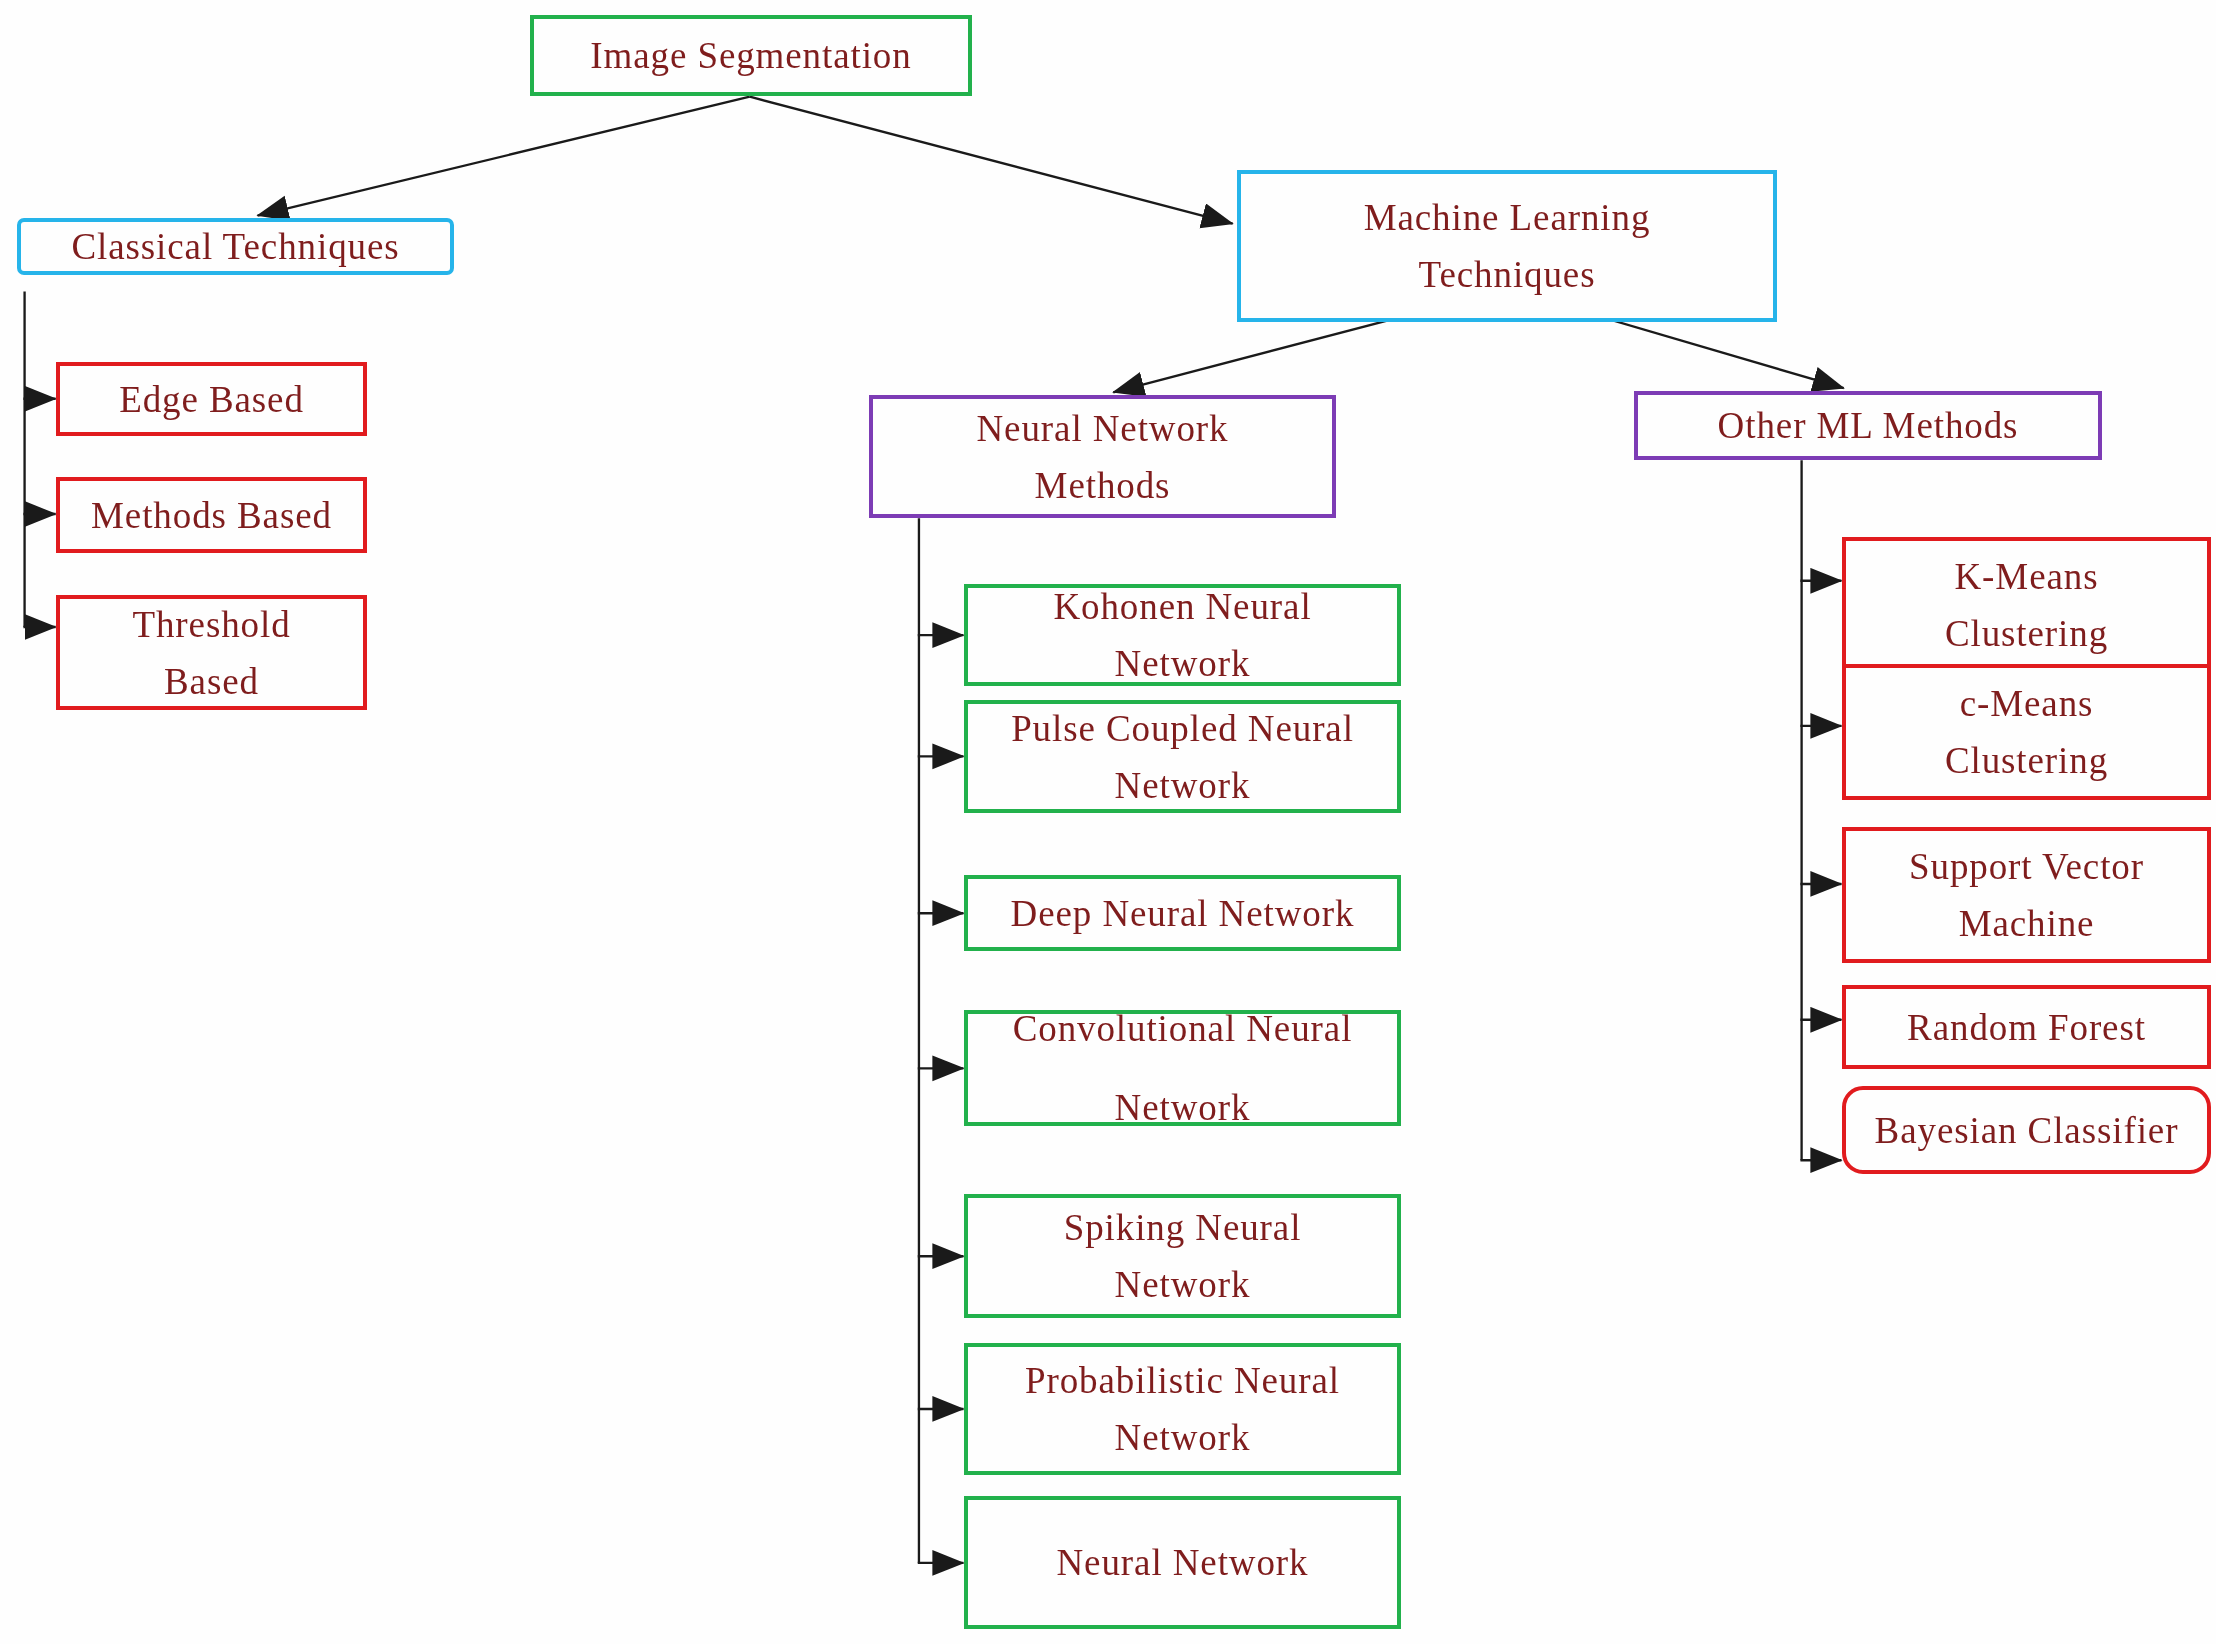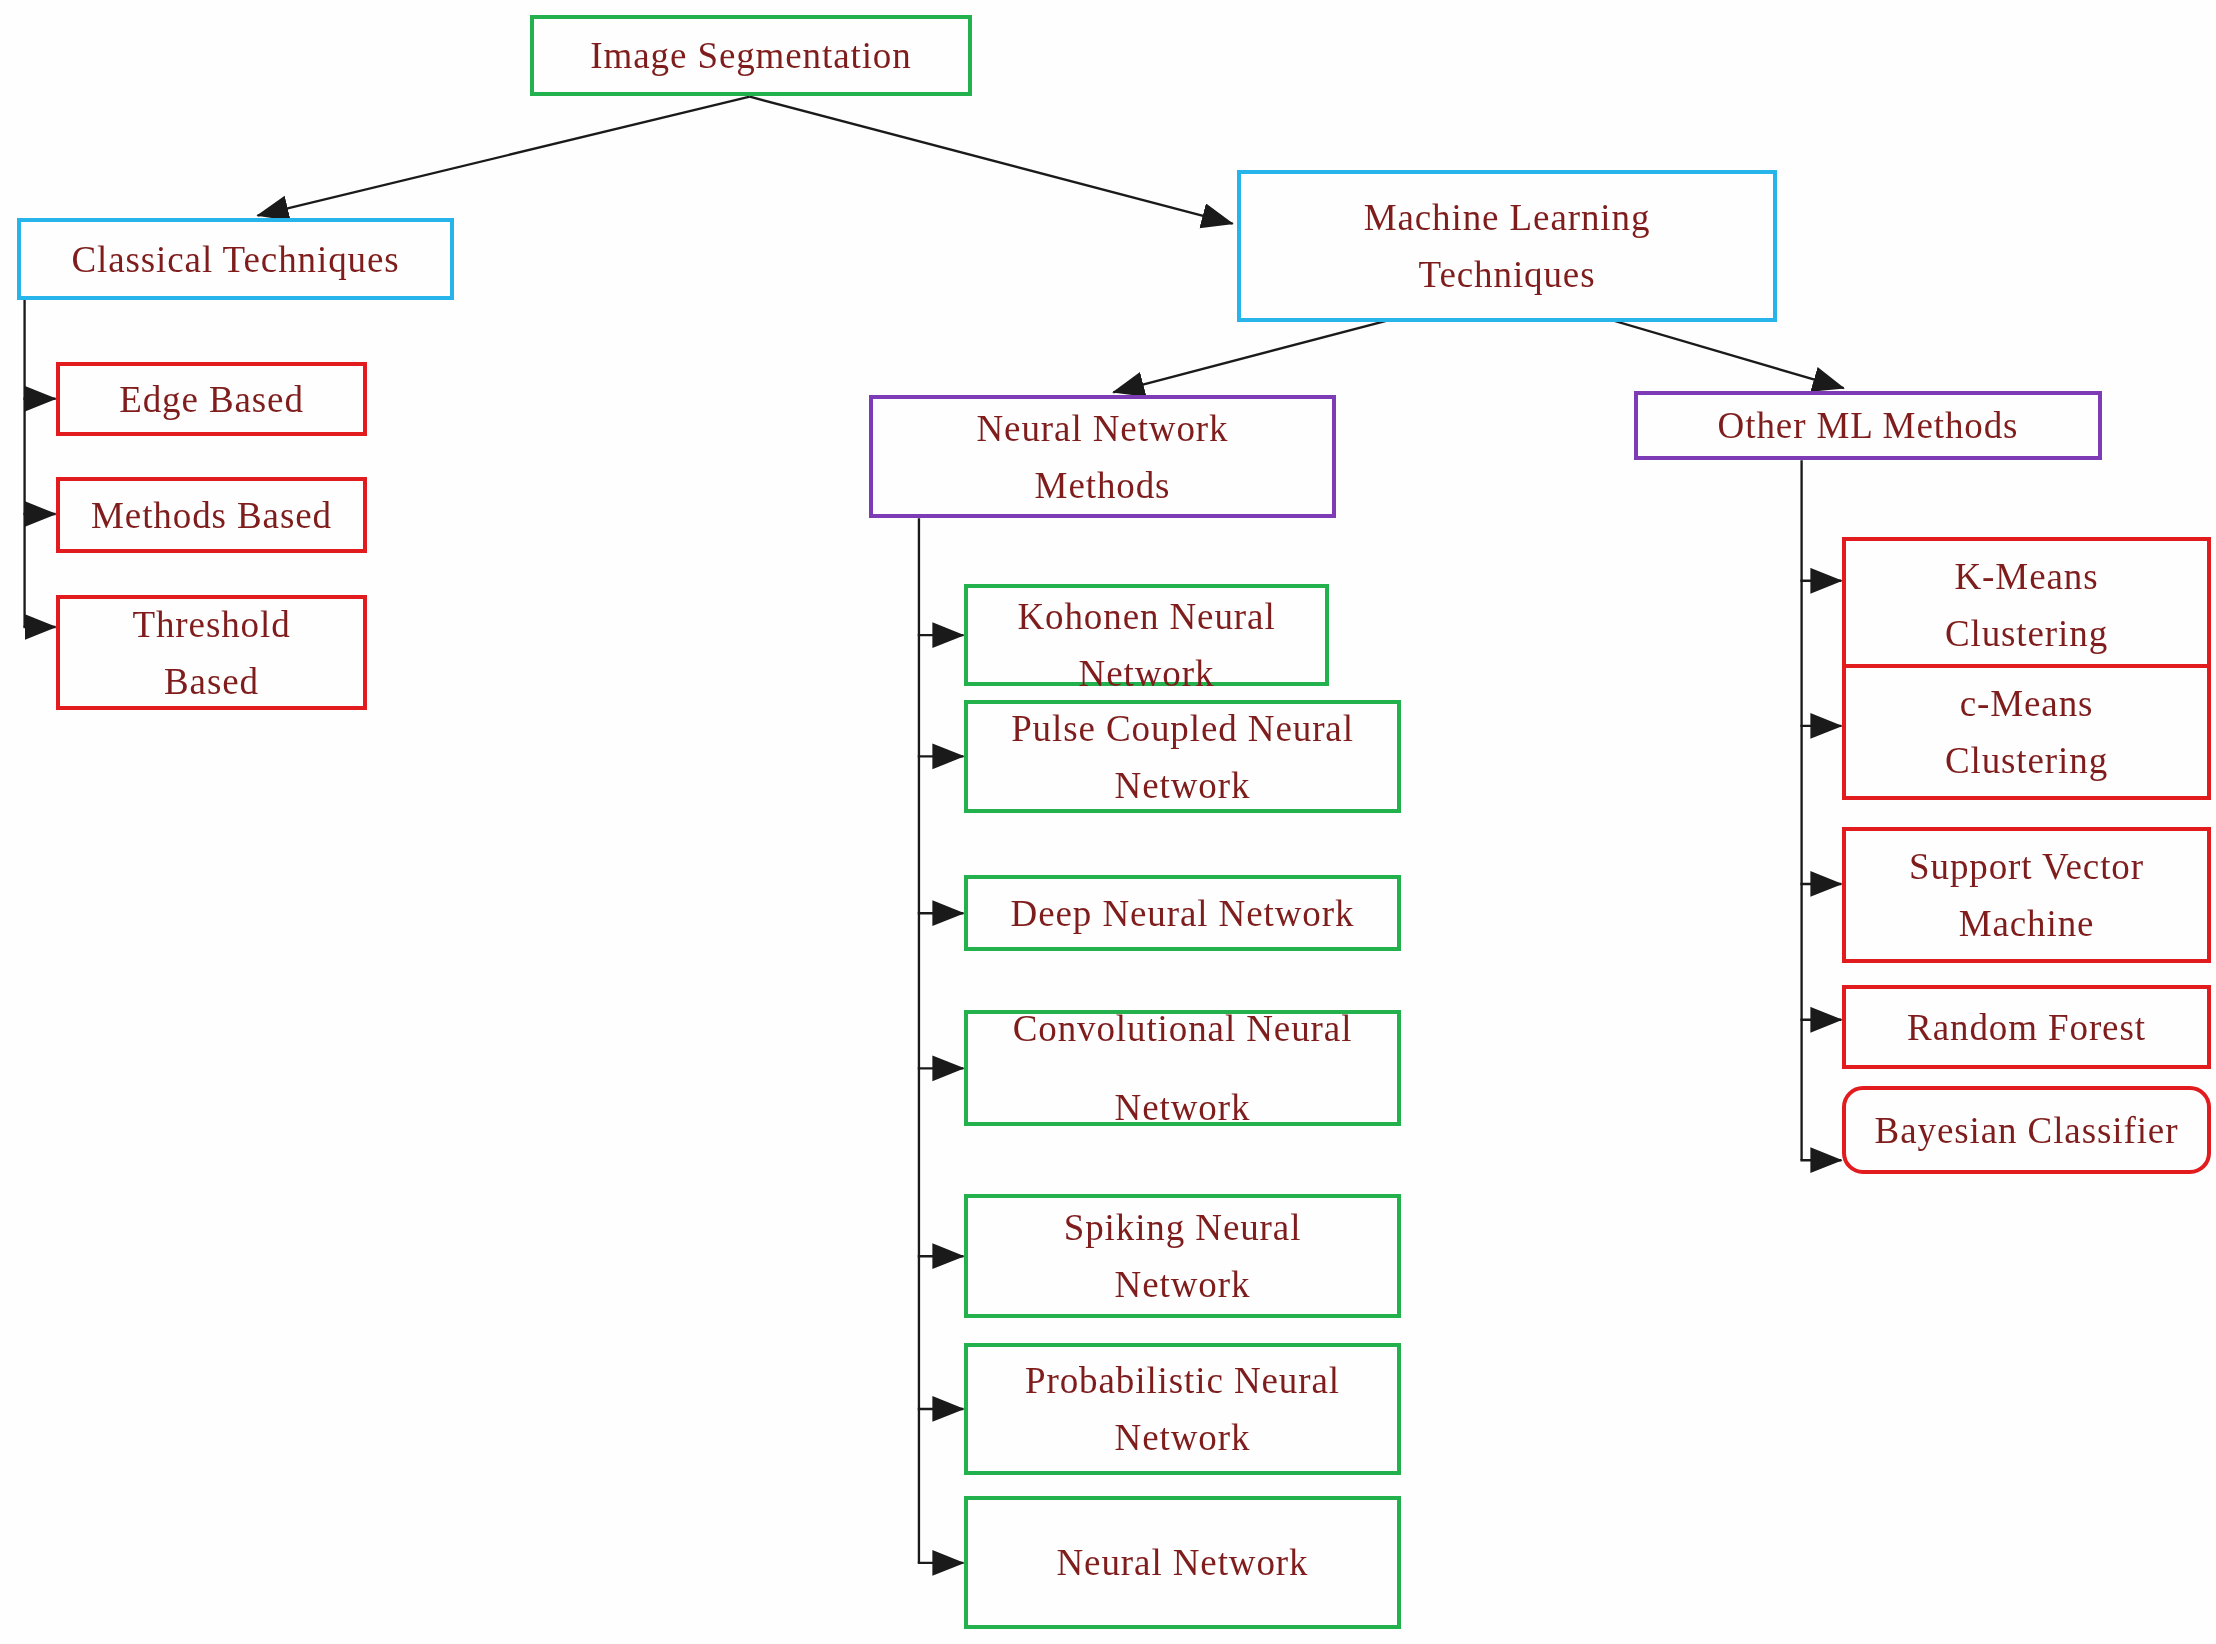--- a/index.html
+++ b/index.html
@@ -79,21 +79,21 @@
         <line x1="3076" y1="1240" x2="3146" y2="1240" stroke="#1a1a1a" stroke-width="4" marker-end="url(#arrowhead)"></line>
         <line x1="3076" y1="1510" x2="3146" y2="1510" stroke="#1a1a1a" stroke-width="4" marker-end="url(#arrowhead)"></line>
         <line x1="3076" y1="1742" x2="3146" y2="1742" stroke="#1a1a1a" stroke-width="4" marker-end="url(#arrowhead)"></line>
         <line x1="3076" y1="1982" x2="3146" y2="1982" stroke="#1a1a1a" stroke-width="4" marker-end="url(#arrowhead)"></line>
       </g>
   </svg>
   <div id="nodes-layer">
       <div class="node" style="left: 530px; top: 14.6px; width: 442px; height: 81px; border-color: rgb(34, 177, 76);">
         <span class="label-line">Image Segmentation</span>
       </div>
-      <div class="node" style="left: 17px; top: 218px; width: 437px; height: 82px; border-color: rgb(38, 180, 234);">
+      <div class="node" style="left: 17px; top: 218px; width: 437px; height: 57px; border-color: rgb(38, 180, 234); border-radius: 7px;">
         <span class="label-line">Classical Techniques</span>
       </div>
       <div class="node" style="left: 1237px; top: 170px; width: 540px; height: 152px; border-color: rgb(38, 180, 234);">
         <span class="label-line">Machine Learning</span>
         <span class="label-line">Techniques</span>
       </div>
       <div class="node" style="left: 869px; top: 395px; width: 467px; height: 123px; border-color: rgb(125, 60, 181);">
         <span class="label-line">Neural Network</span>
         <span class="label-line">Methods</span>
       </div>
@@ -103,21 +103,21 @@
       <div class="node" style="left: 56px; top: 362px; width: 311px; height: 74px; border-color: rgb(225, 27, 30);">
         <span class="label-line">Edge Based</span>
       </div>
       <div class="node" style="left: 56px; top: 477px; width: 311px; height: 76px; border-color: rgb(225, 27, 30);">
         <span class="label-line">Methods Based</span>
       </div>
       <div class="node" style="left: 56px; top: 595px; width: 311px; height: 115px; border-color: rgb(225, 27, 30);">
         <span class="label-line">Threshold</span>
         <span class="label-line">Based</span>
       </div>
-      <div class="node" style="left: 964px; top: 584px; width: 365px; height: 102px; border-color: rgb(34, 177, 76); justify-content: space-between;">
+      <div class="node" style="left: 964px; top: 584px; width: 437px; height: 102px; border-color: rgb(34, 177, 76);">
         <span class="label-line">Kohonen Neural</span>
         <span class="label-line">Network</span>
       </div>
       <div class="node" style="left: 964px; top: 700px; width: 437px; height: 113px; border-color: rgb(34, 177, 76);">
         <span class="label-line">Pulse Coupled Neural</span>
         <span class="label-line">Network</span>
       </div>
       <div class="node" style="left: 964px; top: 875px; width: 437px; height: 76px; border-color: rgb(34, 177, 76);">
         <span class="label-line">Deep Neural Network</span>
       </div>

